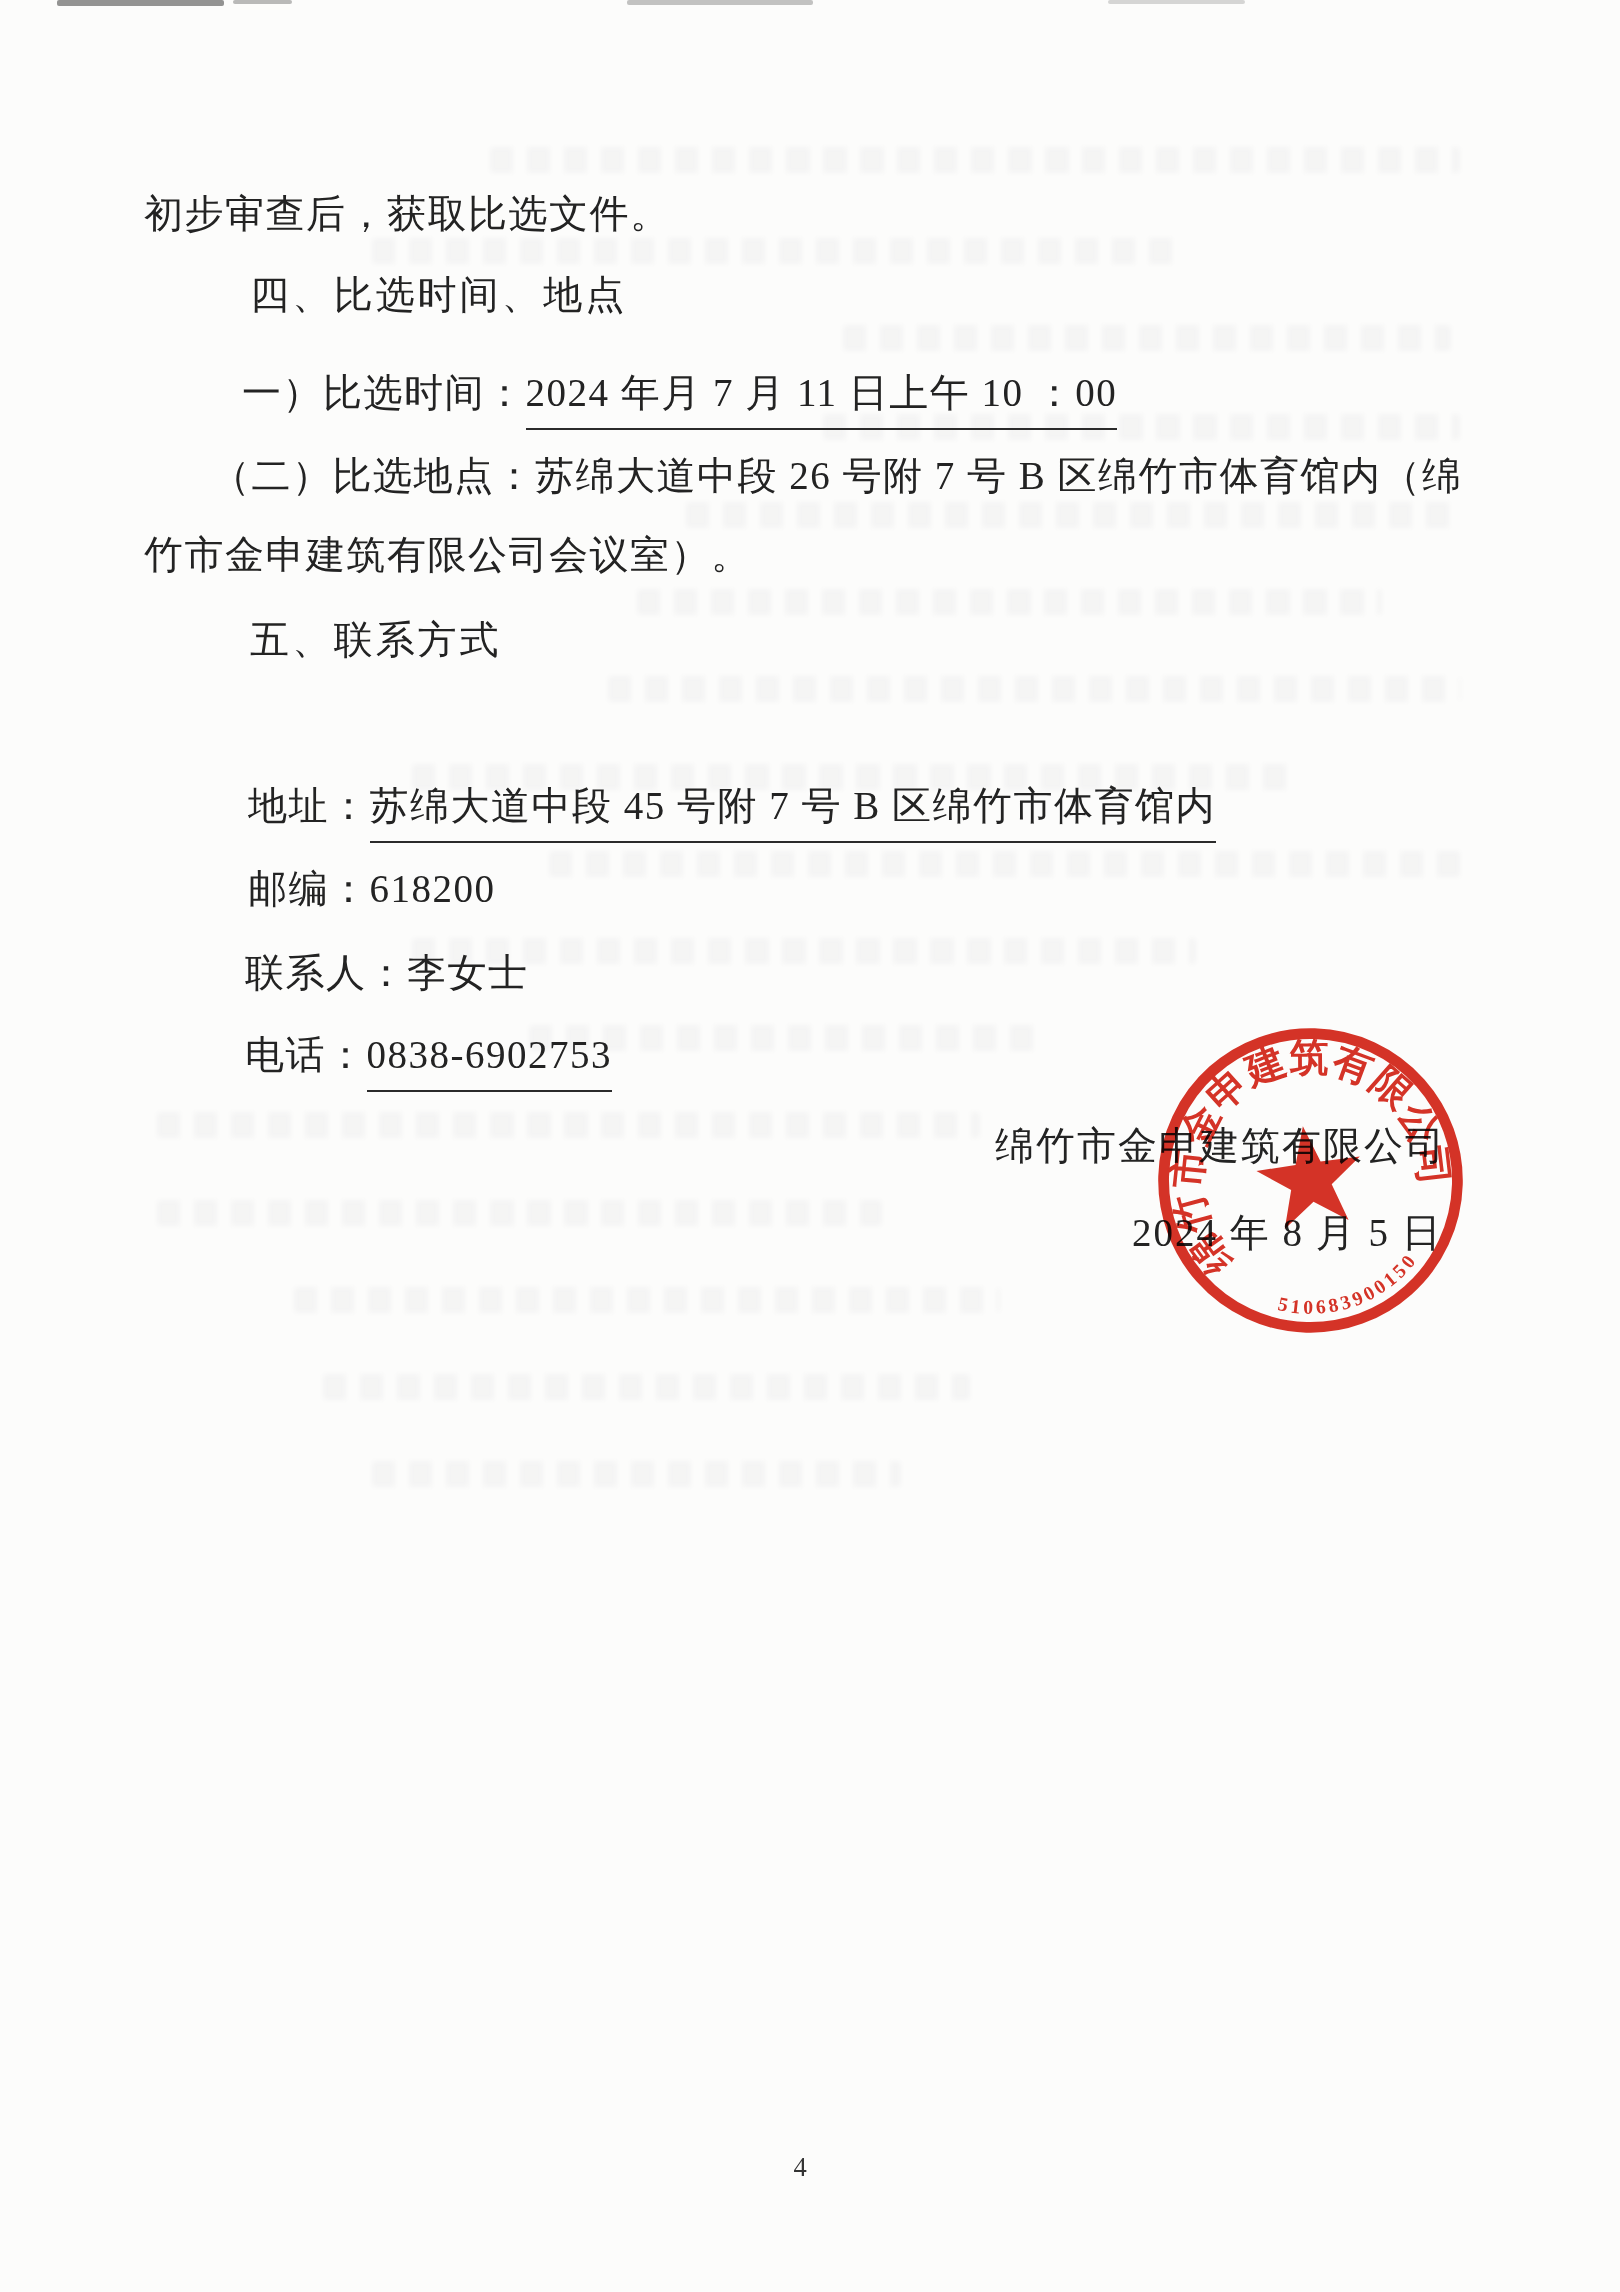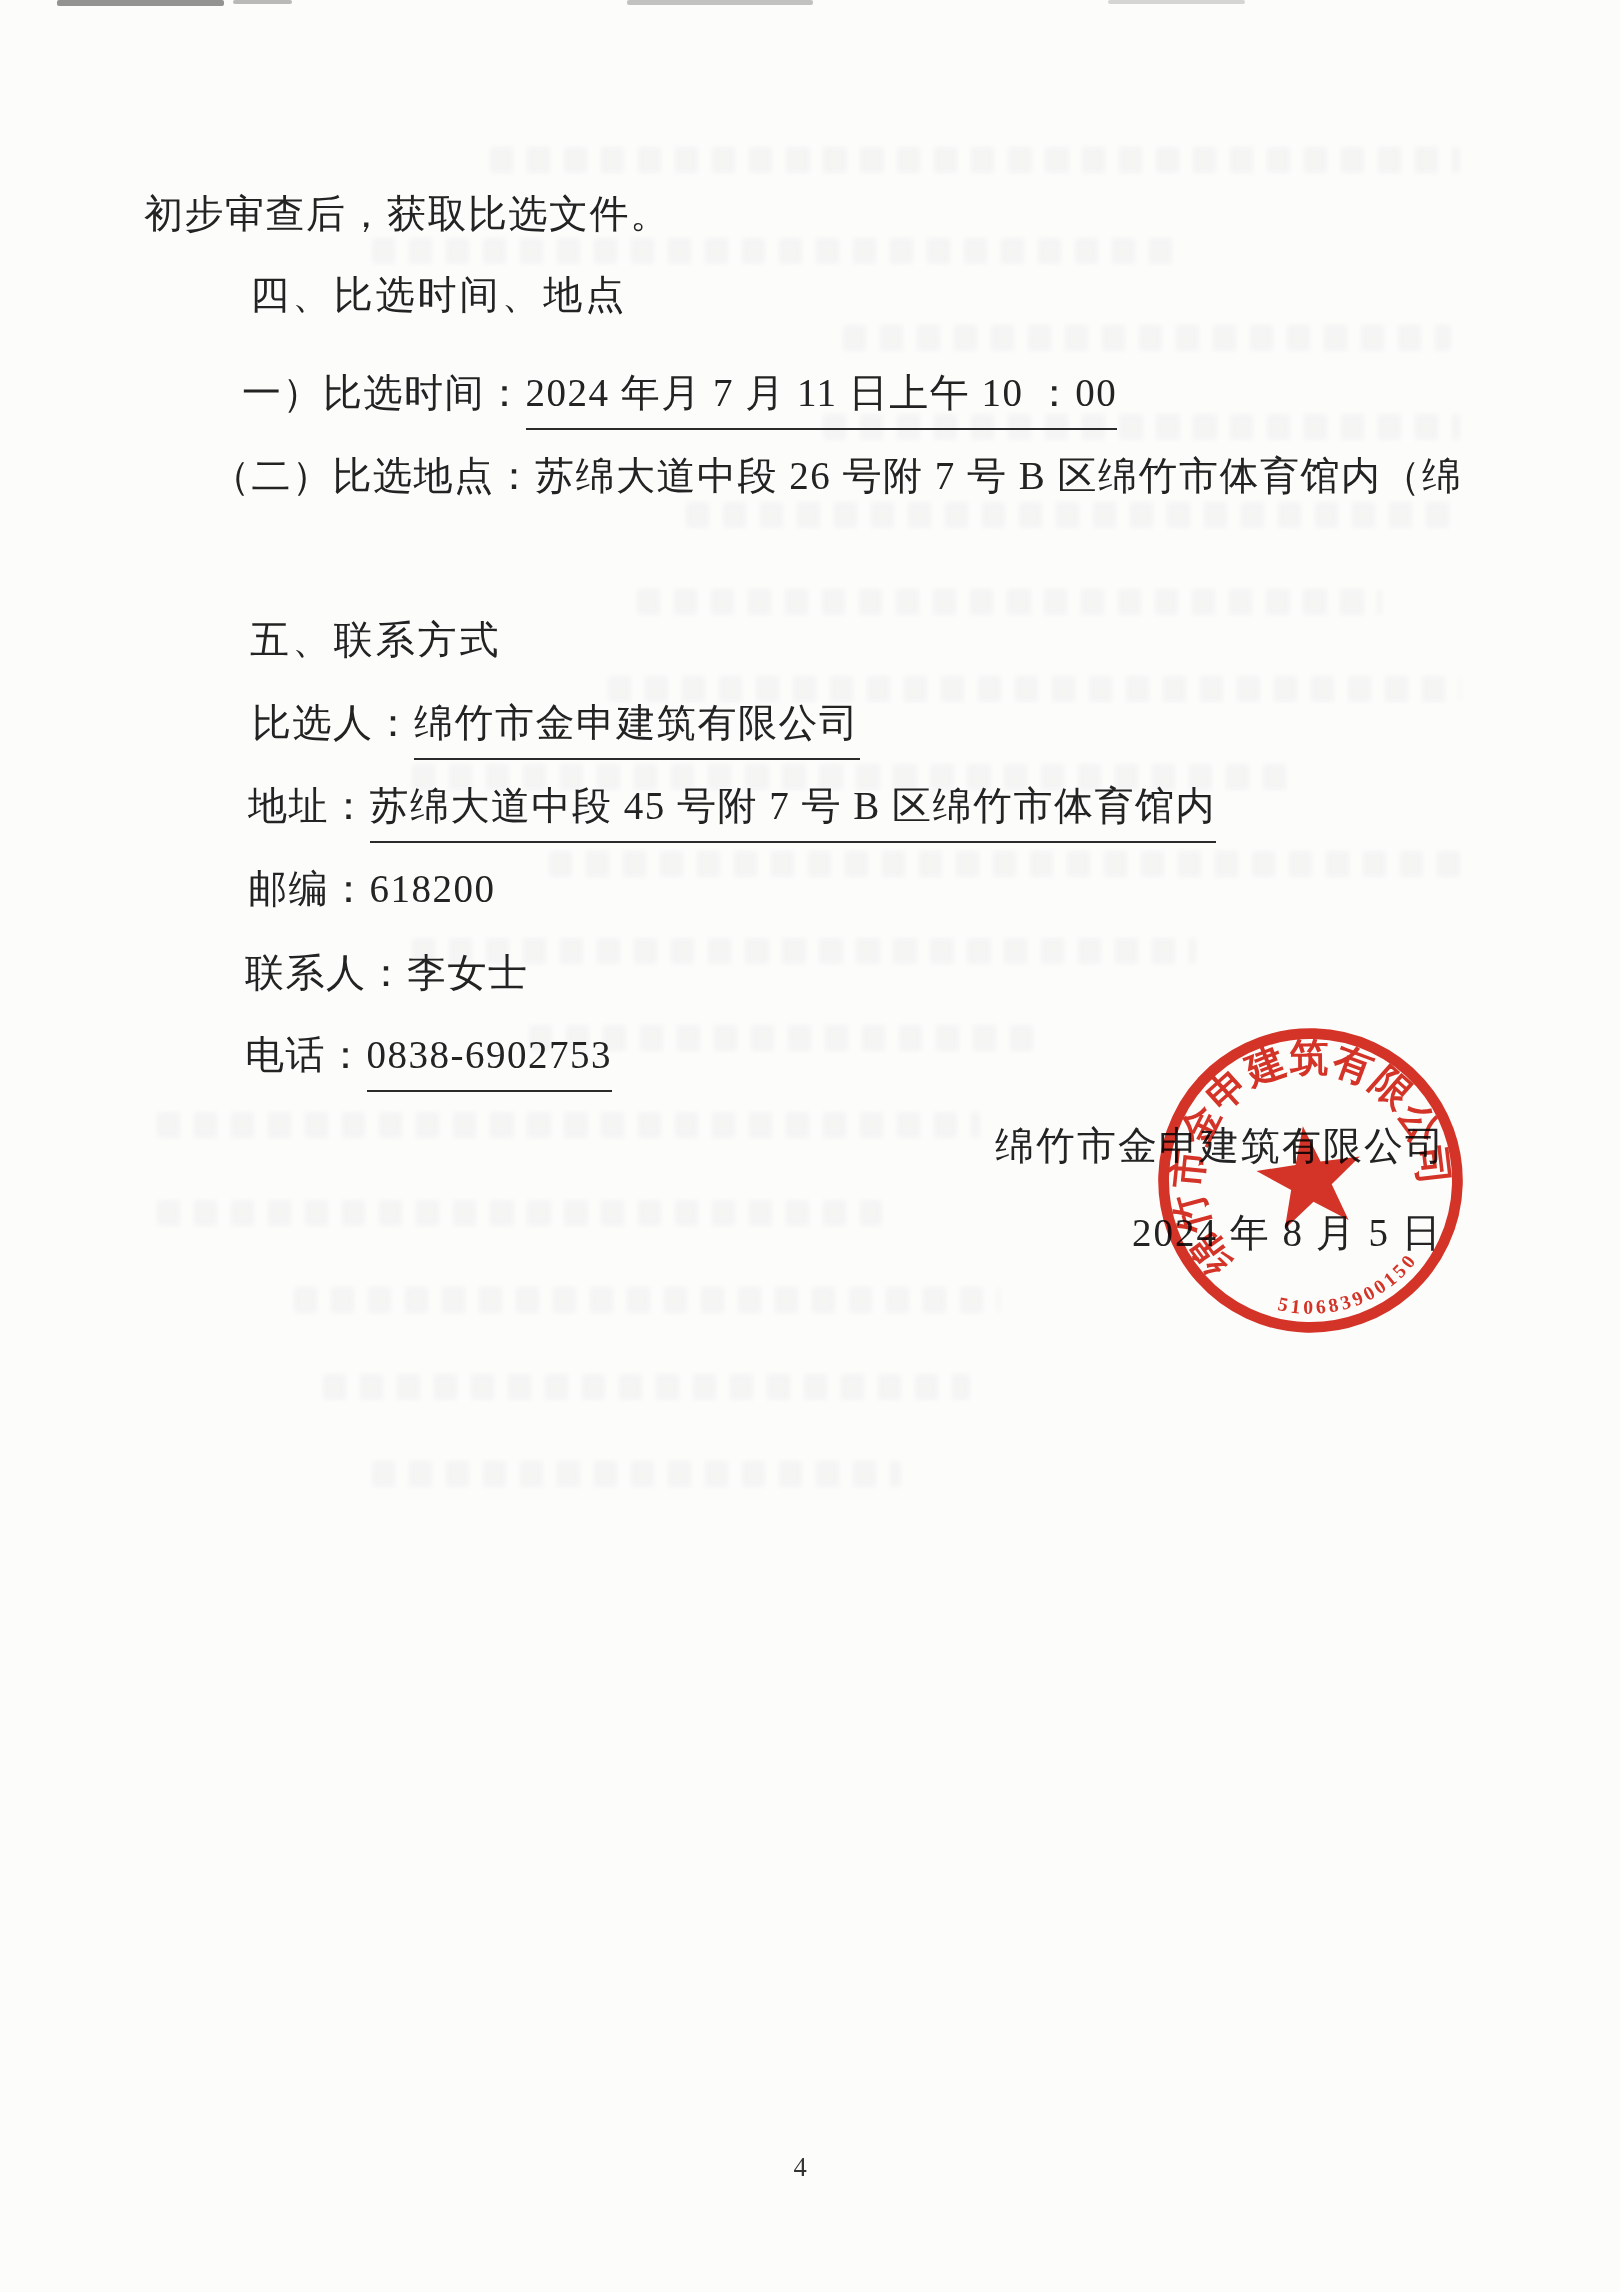--- a/index.html
+++ b/index.html
@@ -80,24 +80,24 @@
   </div>
 
   <p class="line" style="left:144px;top:191px">初步审查后，获取比选文件。</p>
 
   <p class="line heading" style="left:250px;top:272px">四、比选时间、地点</p>
 
   <p class="line" style="left:242px;top:370px"><span>一）比选时间：</span><span class="u">2024 年月 7 月  11 日上午  10 ：00</span></p>
 
   <p class="line" style="left:211px;top:453px"><span>（二）比选地点：</span><span>苏绵大道中段 26 号附 7 号 B 区绵竹市体育馆内（绵</span></p>
 
+  <p class="line" style="left:144px;top:532px">竹市金申建筑有限公司会议室）。</p>
 
   <p class="line heading" style="left:250px;top:617px">五、联系方式</p>
 
-  <p class="line" style="left:252px;top:700px"><span>比选人：</span><span class="u">绵竹市金申建筑有限公司</span></p>
 
   <p class="line" style="left:248px;top:783px"><span>地址：</span><span class="u">苏绵大道中段 45 号附 7 号 B 区绵竹市体育馆内</span></p>
 
   <p class="line" style="left:248px;top:866px"><span>邮编：</span><span>618200</span></p>
 
   <p class="line" style="left:245px;top:950px"><span>联系人：</span><span>李女士</span></p>
 
   <p class="line" style="left:245px;top:1032px"><span>电话：</span><span class="u">0838-6902753</span></p>
 
   <p class="line sig" style="left:995px;top:1123px">绵竹市金申建筑有限公司</p>

